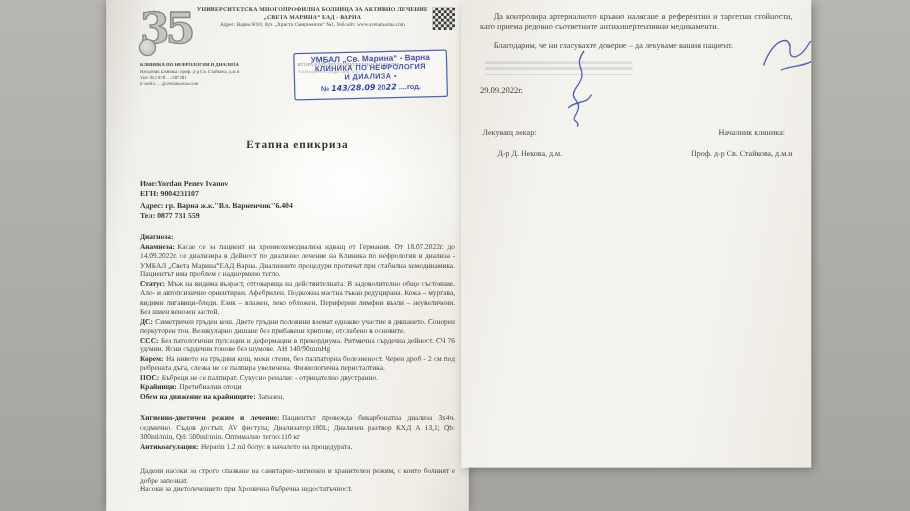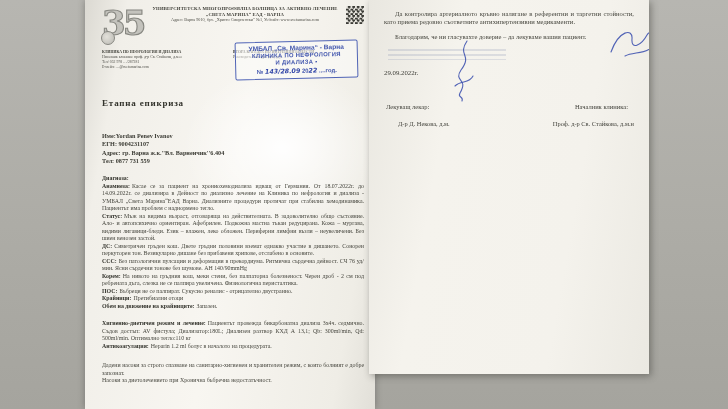--- a/index.html
+++ b/index.html
@@ -8,21 +8,21 @@
     background:linear-gradient(180deg,#b7b6b1 0%,#adaca6 55%,#a5a49e 100%);
     font-family:"Liberation Serif",serif;
   }
   .page{position:absolute;top:0;overflow:hidden;}
   #leftPage{
     left:85px;width:290px;height:409px;
     background:
       radial-gradient(ellipse 160px 130px at 68% 36%, rgba(255,255,255,0.95), rgba(255,255,255,0) 62%),
       linear-gradient(100deg,#dbd9d2 0%,#f1efe9 12%,#f8f6f1 50%,#efede6 88%,#e1dfd8 100%);
     box-shadow:0 0 7px rgba(50,50,45,0.4);
-    padding:4px 11px 0 17px;box-sizing:border-box;
+    padding:4px 11px 0 27px;box-sizing:border-box;
   }
   #rightPage{
     left:369px;width:280px;height:374px;
     background:linear-gradient(100deg,#e9e7e0 0%,#f5f3ed 28%,#f4f2ec 70%,#ebe9e2 100%);
     box-shadow:2px 2px 7px rgba(50,50,45,0.45);
     padding:10px 15px 0 15px;box-sizing:border-box;
   }
   
   .hdr{display:flex;align-items:flex-start;}
   .logo{width:42px;height:42px;position:relative;flex:none;}
@@ -46,21 +46,21 @@
     position:absolute;left:150px;top:41px;width:119px;padding:2px 1px 3px 1px;
     border:1.7px solid #5064b6;border-radius:2px;text-align:center;color:#4357ae;
     transform:rotate(-1.4deg);background:rgba(252,252,250,0.55);
     font-family:"Liberation Sans",sans-serif;
   }
   .stamp-l1{font-size:6.6px;font-weight:bold;line-height:8px;}
   .stamp-l2{font-size:5.9px;font-weight:bold;line-height:7.4px;letter-spacing:0.3px;}
   .stamp-l4{font-size:5.9px;font-weight:bold;line-height:8px;}
   .hand{font-family:"DejaVu Sans",sans-serif;font-style:italic;color:#3246a8;font-size:6.3px;}
   
-  .title{font-weight:bold;font-size:9px;letter-spacing:0.8px;color:#33332c;margin-top:28px;}
+  .title{text-align:center;font-weight:bold;font-size:9px;letter-spacing:0.8px;color:#33332c;margin-top:40px;}
   .patient{margin-top:24px;font-weight:bold;font-size:6.2px;line-height:8.6px;color:#3a3a33;}
   
   .sec{margin:0;font-size:5.9px;line-height:7.5px;text-align:justify;color:#46463e;}
   .sec b{color:#34342d;margin-right:2px;}
   .mt{margin-top:10px;}
   .mt2{margin-top:12px;}
   .diag{margin-top:9px;}
   
   .rp{font-size:6.6px;line-height:8.2px;color:#47473f;text-align:justify;margin:0;}
   .rp-ind{text-indent:11px;}

